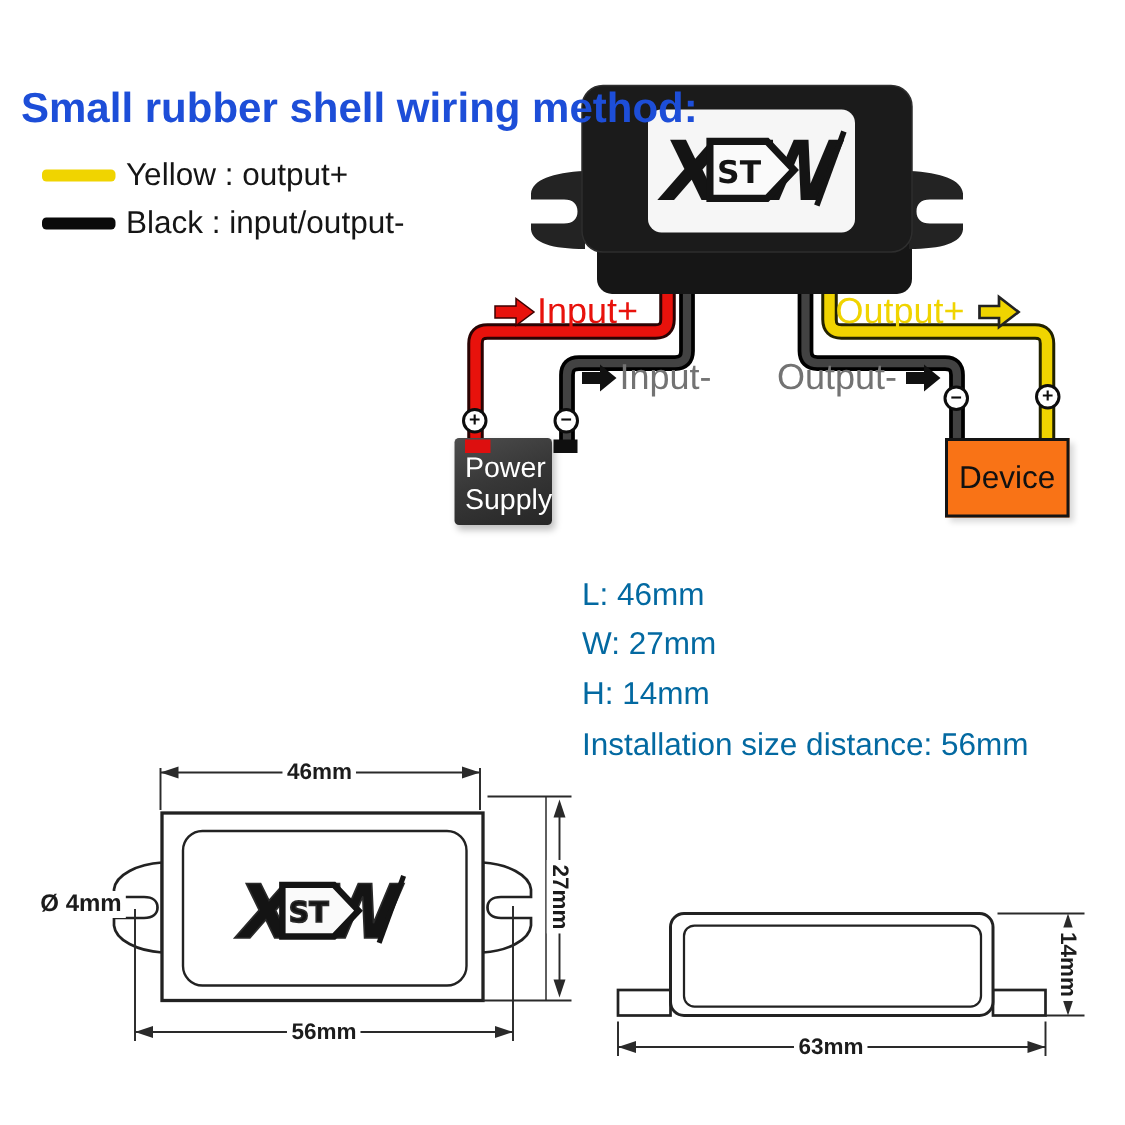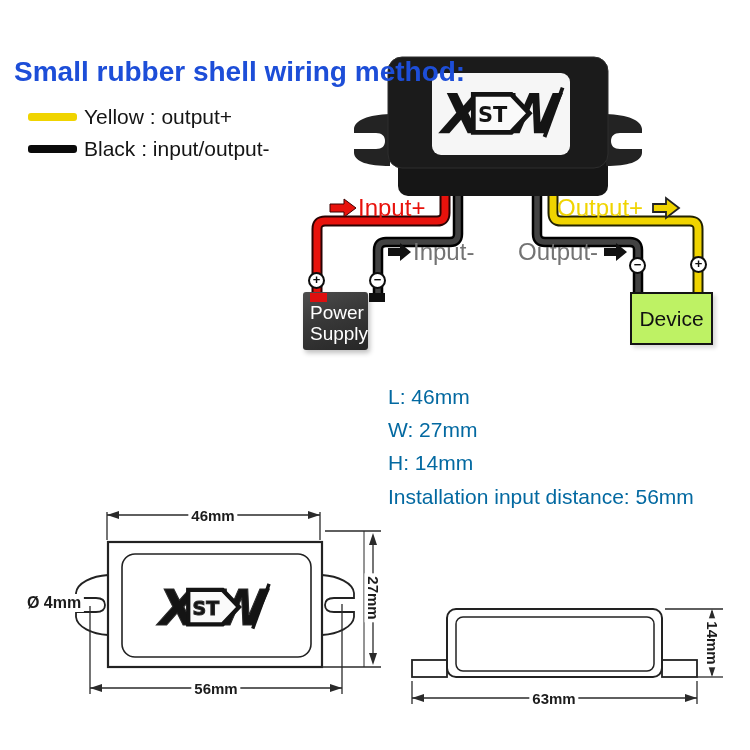--- a/index.html
+++ b/index.html
@@ -21,21 +21,21 @@
   .term{position:absolute;z-index:3;width:17px;height:17px;box-sizing:border-box;
         border:2.5px solid #0d0d0d;border-radius:50%;background:#fff;
         font-size:13px;font-weight:700;line-height:11px;text-align:center;color:#0d0d0d;}
   .ps-box{left:303px;top:292px;width:65px;height:58px;border-radius:3px;
           background:linear-gradient(160deg,#4d4d4d 0%,#383838 45%,#262626 100%);
           box-shadow:2px 3px 5px rgba(0,0,0,0.25);color:#fff;font-size:19px;line-height:21px;
           padding:10px 0 0 7px;box-sizing:border-box;}
   .ps-term{position:absolute;top:1px;height:9px;}
   .ps-term.pos{left:7px;width:17px;background:#dd0f0f;}
   .ps-term.neg{left:66px;width:16px;background:#0f0f0f;}
-  .device-box{left:630px;top:292px;width:83px;height:53px;background:#bef264;
+  .device-box{left:630px;top:292px;width:83px;height:53px;background:#f97316;
           border:2.5px solid #141414;box-sizing:border-box;display:flex;align-items:center;
           justify-content:center;font-size:21px;color:#111;box-shadow:3px 3px 4px rgba(0,0,0,0.15);}
   .spec{left:388px;font-size:21px;color:#0369a1;}
   .dim{transform:translate(-50%,-50%);background:#fff;padding:0 3px;
        font-size:15px;font-weight:700;color:#1c1c1c;}
   .dim.rot{transform:translate(-50%,-50%) rotate(90deg);}
 </style>
 </head>
 <body>
 
@@ -172,21 +172,21 @@
     <div>Supply</div>
   </div>
 
   <div class="abs device-box">
     <span>Device</span>
   </div>
 
   <div class="abs spec" style="top:385px;">L: 46mm</div>
   <div class="abs spec" style="top:418px;">W: 27mm</div>
   <div class="abs spec" style="top:451px;">H: 14mm</div>
-  <div class="abs spec" style="top:485px;">Installation input distance: 56mm</div>
+  <div class="abs spec" style="top:485px;">Installation size distance: 56mm</div>
 
   <div class="abs dim" style="left:213px;top:515px;">46mm</div>
   <div class="abs dim" style="left:216px;top:688px;">56mm</div>
   <div class="abs dim rot" style="left:373px;top:598px;">27mm</div>
   <div class="abs dim" style="left:54px;top:603px;font-size:16px;">Ø 4mm</div>
   <div class="abs dim" style="left:554px;top:698px;">63mm</div>
   <div class="abs dim rot" style="left:712px;top:643px;">14mm</div>
 
 </div>
 

